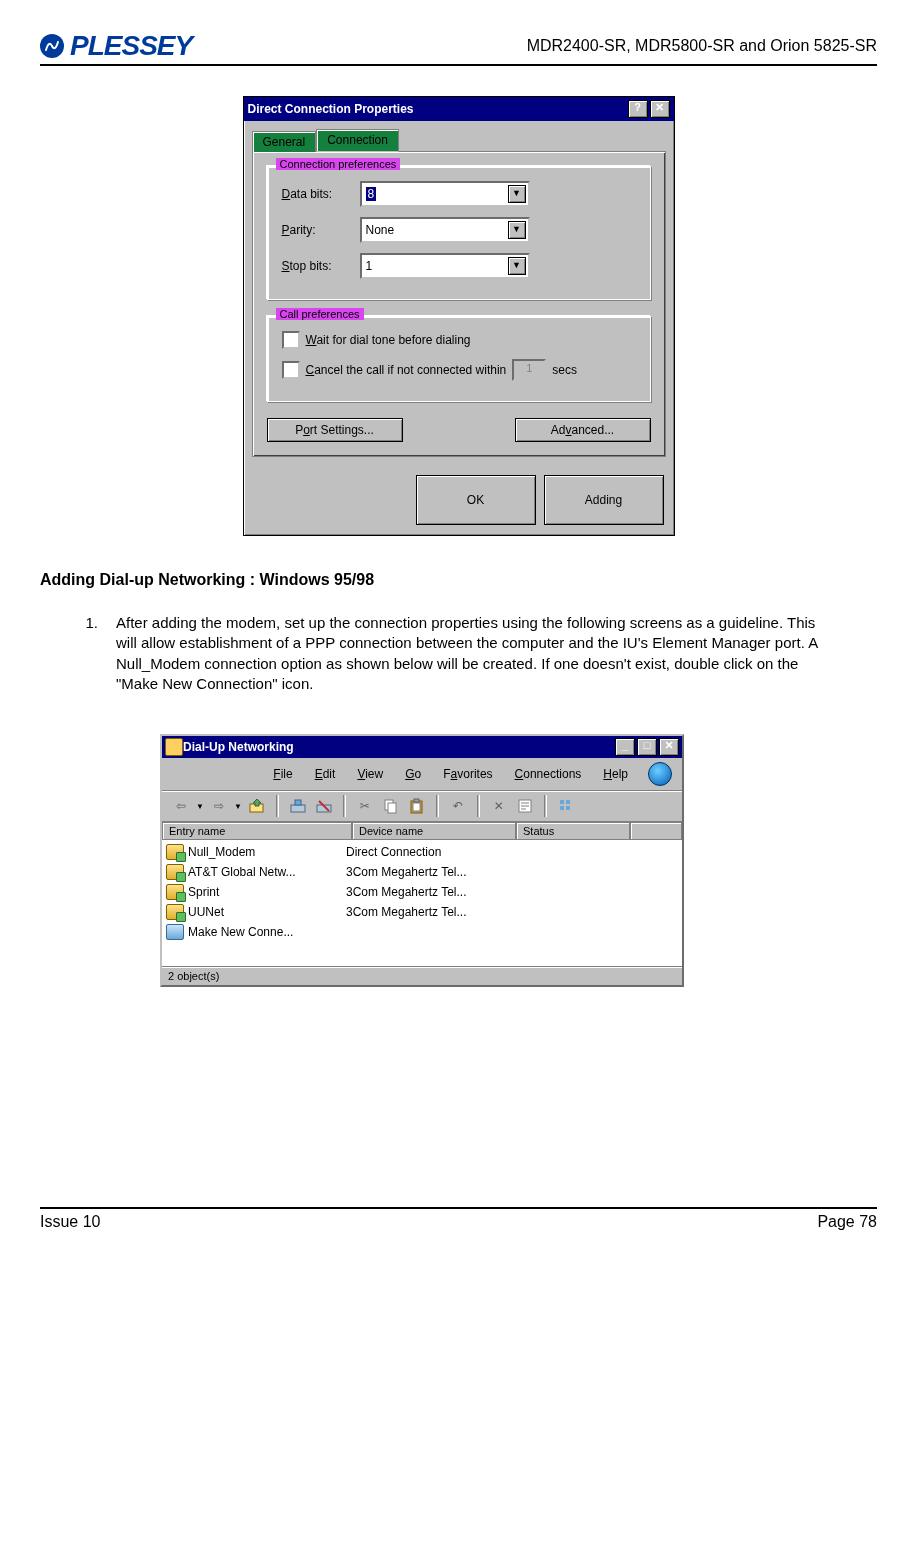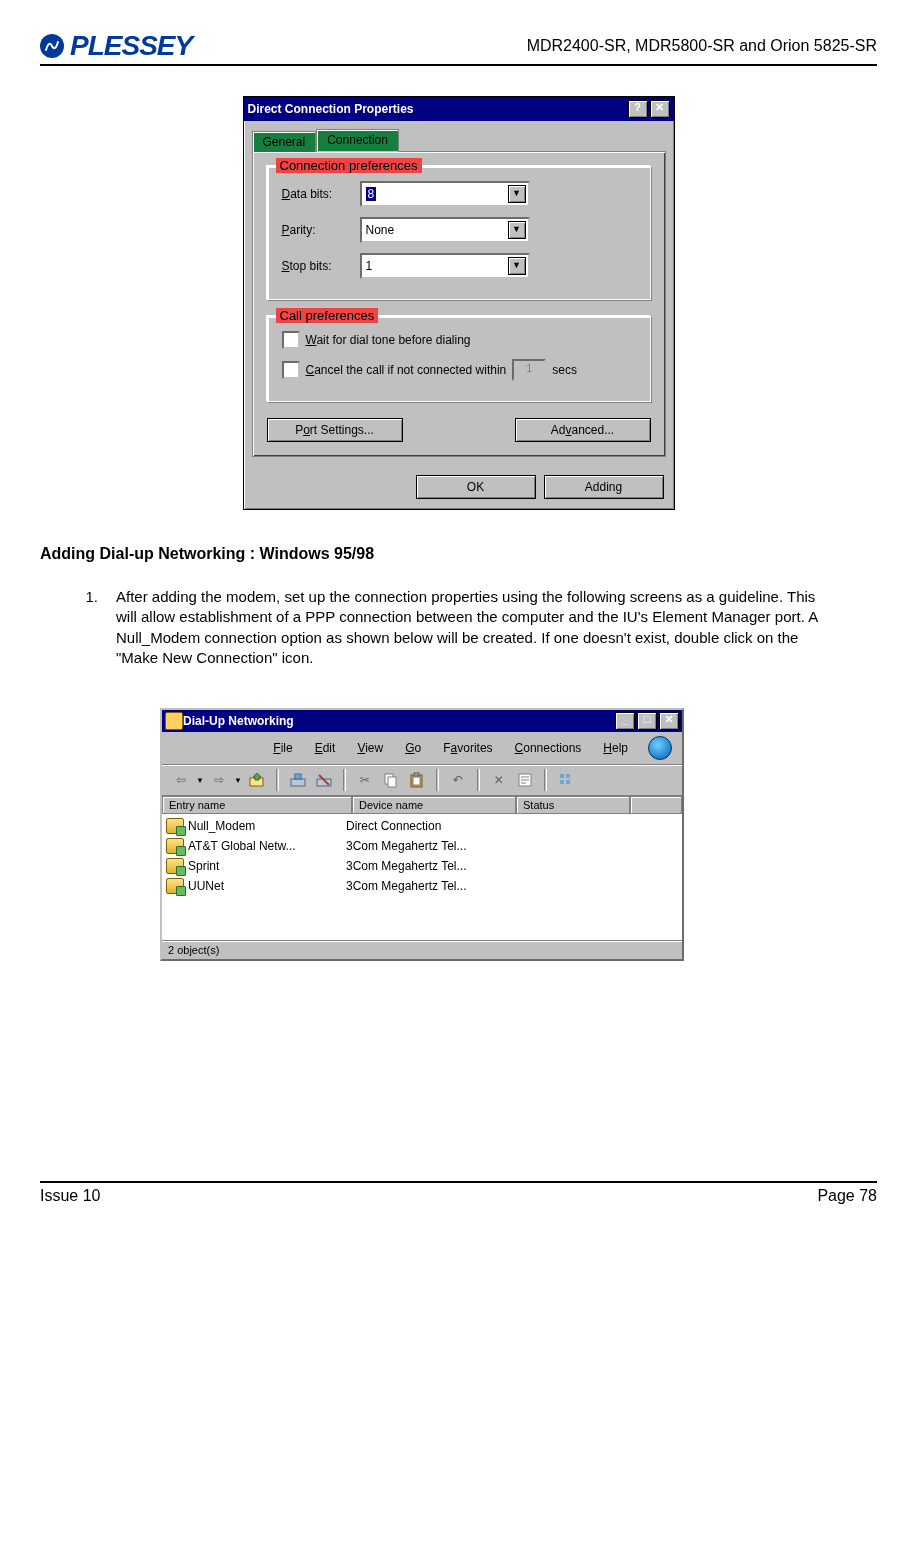--- a/index.html
+++ b/index.html
@@ -109,23 +109,23 @@
     box-shadow: 1px 1px 0 #fff inset, -1px -1px 0 #fff, 1px 1px 0 #808080;
     border: 1px groove #fff;
     padding: 14px 14px 10px 14px;
     margin-bottom: 16px;
     position: relative;
   }
   .groupbox-title {
     position: absolute;
     top: -9px;
     left: 8px;
-    background: #ef4444;
+    background: #d946ef;
     padding: 0 4px;
-    font-size: 13px;
+    font-size: 11px;
   }
   .form-row {
     display: flex;
     align-items: center;
     margin-bottom: 10px;
     gap: 8px;
   }
   .form-row label { width: 70px; }
   .u { text-decoration: underline; }
   .win-select {
@@ -168,21 +168,21 @@
     min-width: 110px;
     text-align: center;
     font-size: 12px;
   }
   .dialog-footer {
     display: flex;
     justify-content: flex-end;
     gap: 8px;
     padding: 10px;
   }
-  .win-btn.sm { min-width: 78px; padding: 4px 20px;}
+  .win-btn.sm { min-width: 78px; padding: 17px 20px;}
   
   
   .section-heading { font-weight: bold; margin: 20px 0 24px 0; font-size: 16px;}
   .num-list { margin: 0 40px 40px 40px; font-size: 15px; line-height: 1.35;}
   .num-list .li { display: flex; gap: 18px; }
   .num-list .num { min-width: 18px; text-align: right;}
   
   
   .explorer {
     width: 520px;
@@ -461,20 +461,32 @@
           <span class="conn-icon"></span>
           <span>UUNet</span>
         </div>
       <div class="lv-cell" style="width:154px">
           <span>3Com Megahertz Tel...</span>
         </div>
       <div class="lv-cell">
           <span></span>
         </div>
     </div>
+    <div class="lv-row">
+      <div class="lv-cell" style="width:180px">
+          <span class="make-icon"></span>
+          <span>Make New Conne...</span>
+        </div>
+      <div class="lv-cell" style="width:154px">
+          <span></span>
+        </div>
+      <div class="lv-cell">
+          <span></span>
+        </div>
+    </div>
   </div>
   <div class="statusbar">2 object(s)</div>
 </div>
 
 <div class="page-footer">
   <span>Issue 10</span>
   <span>Page 78</span>
 </div>
 
 </body></html>

